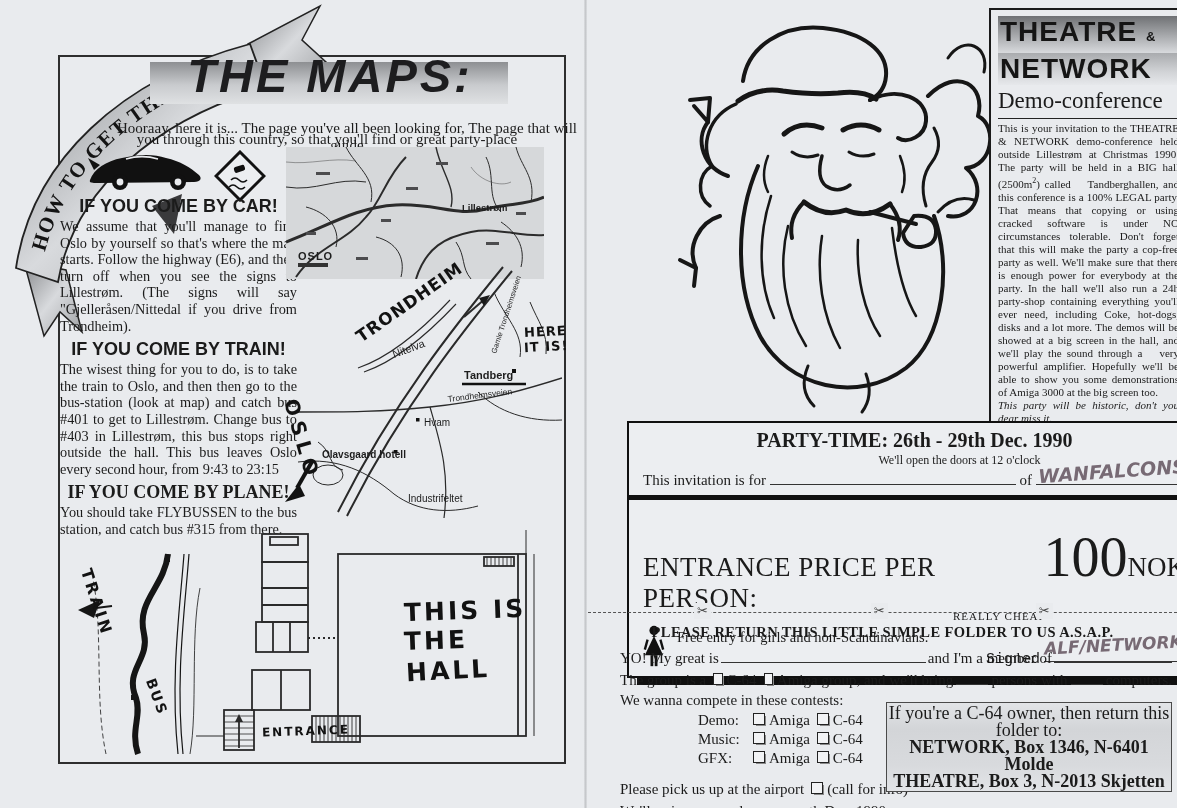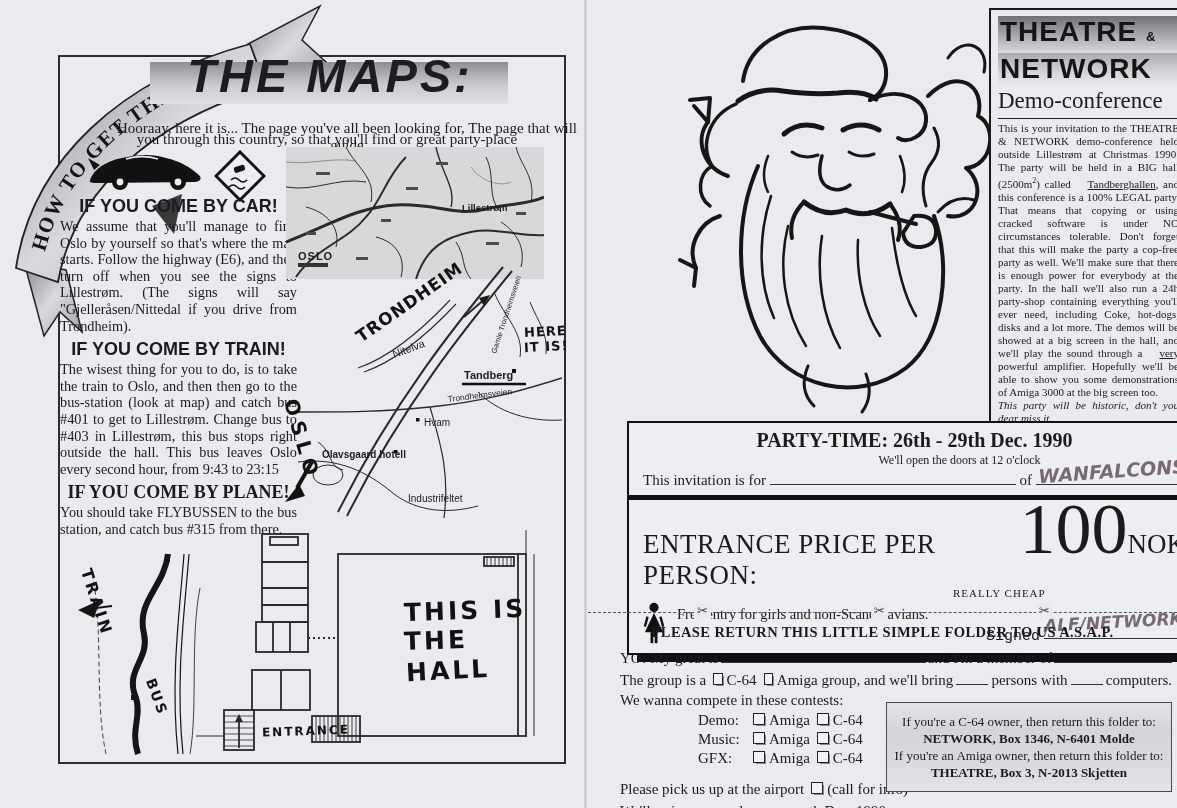--- a/index.html
+++ b/index.html
@@ -31,49 +31,49 @@
     background:#e9ebee;}
   .hdr-title{font-family:"Liberation Sans",sans-serif;font-weight:bold;font-size:28px;
     letter-spacing:1px;line-height:30px;color:#151515;}
   #hdr-line1{background:linear-gradient(180deg,#6f7174 0%,#b9bbbe 70%,#d8dadd 100%);padding:1px 2px;}
   #hdr-line2{background:linear-gradient(180deg,#a9abae 0%,#d2d4d7 60%,#e6e8eb 100%);padding:1px 2px;}
   #hdr-sub{font-size:23px;border-bottom:1.5px solid #222;padding:3px 0 4px 0;margin-bottom:3px;}
   #hdr-body{font-size:11px;line-height:13px;text-align:justify;}
   #hdr-italic{font-style:italic;}
   #hdr-bold{font-weight:bold;letter-spacing:.5px;}
   sup{font-size:8px;}
-  .uline{text-decoration:underline;margin-left:12px;}
+  .uline{margin-left:12px;}
   
   #party-box{left:627px;top:421px;width:543px;border:2.5px solid #101010;
     box-shadow:8px 9px 0 -2px #101010;background:#eceef1;padding:6px 14px 8px 14px;}
   #party-title{text-align:center;font-weight:bold;font-size:20px;}
   #party-doors{text-align:center;font-size:12px;margin:1px 0 2px 90px;}
   .blank{display:inline-block;border-bottom:1.2px solid #333;height:14px;vertical-align:baseline;}
   #invite-row{display:flex;align-items:baseline;font-size:15px;}
   #party-rule{height:5px;background:#111;margin:6px -14px 4px -14px;}
   #price-row{display:flex;align-items:baseline;}
   #price-label{font-size:27px;letter-spacing:.5px;}
-  #price-value{font-size:72px;line-height:50px;margin-left:8px;}
+  #price-value{font-size:56px;line-height:50px;margin-left:8px;margin-top:28px;}
   #price-cur{font-size:27px;}
   #price-note{font-size:11px;letter-spacing:1px;margin:-4px 0 0 310px;}
   #party-bottom{display:flex;align-items:flex-end;margin-top:2px;}
   
   #cut-line{left:588px;top:612px;width:589px;border-top:1.5px dashed #555;height:0;}
   .scissor{position:absolute;top:-10px;font-size:13px;color:#444;background:#e9ebee;padding:0 3px;}
   #cut-note{left:588px;top:624px;width:589px;text-align:center;font-weight:bold;
     font-size:14.5px;letter-spacing:.4px;}
   #form{left:620px;top:648px;width:552px;font-size:15px;}
   .form-line{display:flex;align-items:baseline;margin-bottom:3px;white-space:nowrap;}
   .cb{display:inline-block;width:10px;height:10px;border:1.4px solid #222;
     box-shadow:2px 2px 0 -1px #8a8a8a;margin:0 4px 0 7px;background:#f2f3f5;}
   .contest-row{margin-left:78px;margin-bottom:2px;display:flex;align-items:baseline;}
   #addr-box{left:886px;top:702px;width:284px;height:88px;border:1.5px solid #4a4a4a;
     background:linear-gradient(180deg,#e2e4e7 0%,#d3d5d8 30%,#d8dadd 70%,#e2e4e7 100%);
     display:flex;flex-direction:column;justify-content:center;text-align:center;
-    font-size:13px;line-height:17px;}
+    font-size:18px;line-height:17px;}
   .addr-bold{font-weight:bold;}
   
   .map-label{font-family:"Liberation Sans",sans-serif;fill:#1d1d1d;}
 </style>
 </head>
 <body>
 
 <div id="scan">
 
   <div class="abs" id="left-frame"></div>
@@ -394,17 +394,16 @@
       <span class="blank" style="width:46px;"></span>
       <span>day</span>
       <span class="blank" style="width:52px;"></span>
       <span>th Dec. 1990</span>
     </div>
   </div>
 
   <div class="abs" id="addr-box">
     <div>If you're a C-64 owner, then return this folder to:</div>
     <div class="addr-bold">NETWORK, Box 1346, N-6401 Molde</div>
-    <div>If you're an Amiga owner, then return this folder to:</div>
     <div class="addr-bold">THEATRE, Box 3, N-2013 Skjetten</div>
   </div>
 
 </div>
 
 </body></html>

